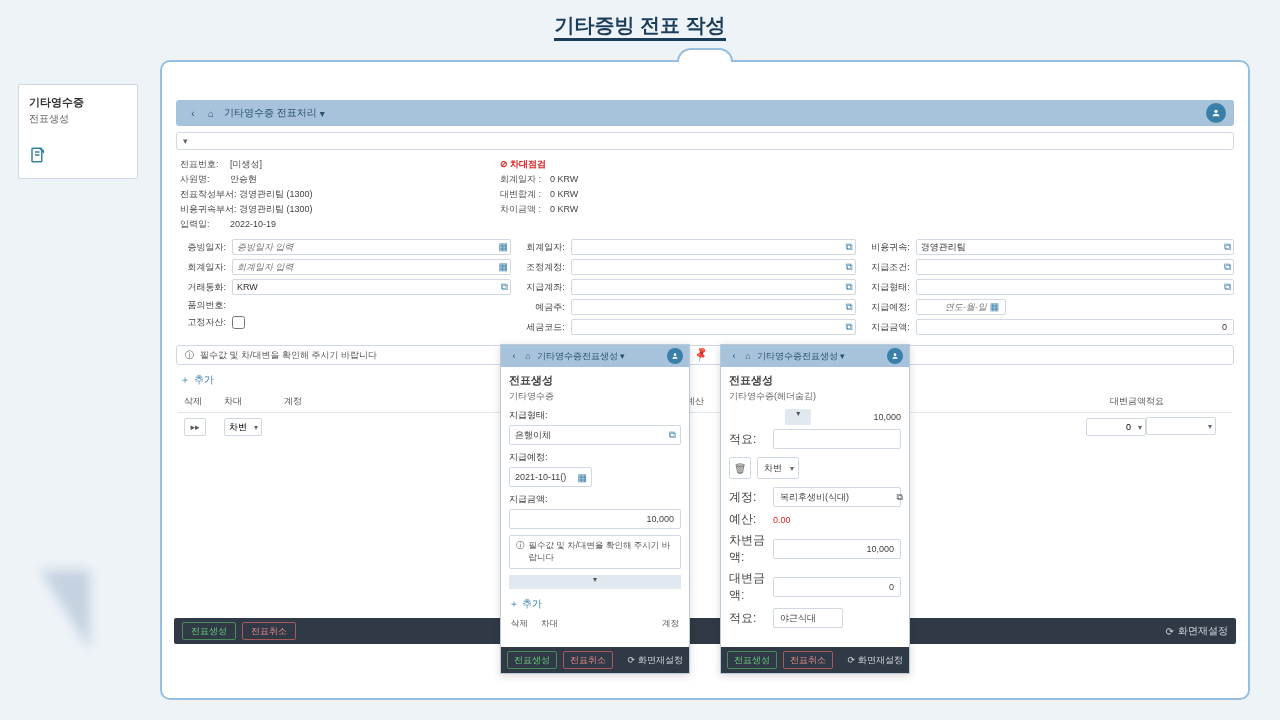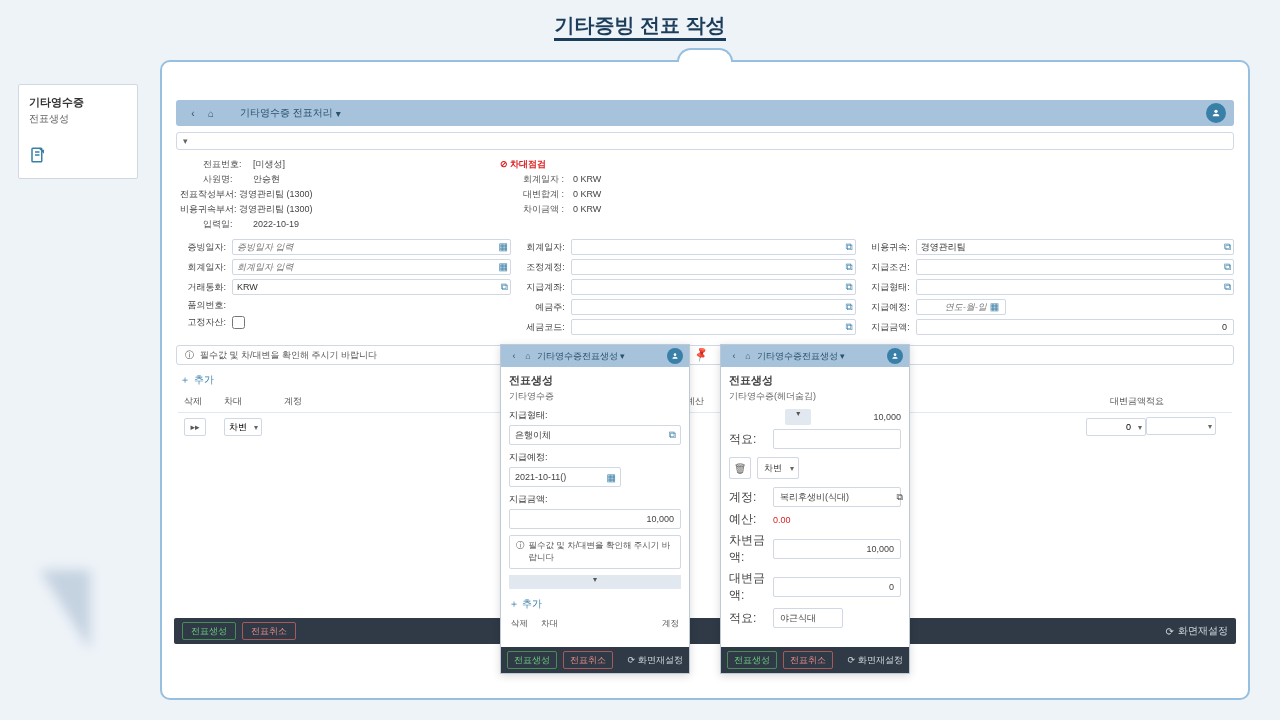--- a/index.html
+++ b/index.html
@@ -8,27 +8,27 @@
 .page-title span { border-bottom: 3px solid #1c3d5a; padding-bottom: 2px; }
 .card-small { position: absolute; left: 18px; top: 84px; width: 120px; background: #fff; border: 1px solid #cfd8e3; border-radius: 2px; padding: 10px; }
 .card-small .t1 { font-size: 11px; font-weight: 600; color: #333; }
 .card-small .t2 { font-size: 10px; color: #666; margin-top: 2px; }
 .card-small .ic { margin-top: 20px; color: #3a7fa8; font-size: 16px; }
 .main-panel { position: absolute; left: 160px; top: 60px; right: 30px; bottom: 20px; background: #fff; border: 2px solid #96bfe0; border-radius: 10px; padding: 10px 14px; }
 .notch { position: absolute; top: -14px; left: 50%; transform: translateX(-50%); width: 56px; height: 14px; background: #fff; border: 2px solid #96bfe0; border-bottom: none; border-radius: 14px 14px 0 0; }
 .arrow-shadow { position: absolute; left: 40px; top: 570px; width: 0; height: 0; border-style: solid; border-width: 0 50px 80px 0; border-color: transparent rgba(120,150,180,.35) transparent transparent; filter: blur(6px); }
 .topbar { background: #a6c3db; border-radius: 3px; height: 26px; display: flex; align-items: center; padding: 0 8px; color: #29506d; font-size: 10px; margin: 28px 0 6px; }
 .topbar .nav-ic { width: 18px; text-align: center; cursor: pointer; color: #29506d; }
-.topbar .crumb { margin-left: 20px; display: flex; align-items: center; gap: 3px; }
+.topbar .crumb { margin-left: 4px; display: flex; align-items: center; gap: 3px; }
 .topbar .user-ic { margin-left: auto; width: 20px; height: 20px; border-radius: 50%; background: #3a7fa8; color: #fff; display: flex; align-items: center; justify-content: center; font-size: 10px; }
 .collapse-row { border: 1px solid #cfd8e3; border-radius: 3px; height: 18px; display: flex; align-items: center; padding: 0 6px; font-size: 9px; color: #666; }
 .header-info { display: flex; margin: 8px 4px 6px; font-size: 9px; color: #444; }
 .header-info .colA { width: 320px; }
 .header-info .colB { flex: 1; }
-.header-info .lbl { display: inline-block; width: 50px; color: #555; margin-left: 23px; }
+.header-info .lbl { display: inline-block; width: 50px; color: #555; }
 .header-info .line { margin-bottom: 2px; }
 .err { color: #d22; font-weight: 700; }
 .form-grid { display: flex; gap: 10px; margin: 6px 0; font-size: 9px; }
 .form-grid .col { flex: 1; }
 .form-grid .col2 { flex: 1.1; }
 .frow { display: flex; align-items: center; margin-bottom: 4px; }
 .frow .flabel { width: 56px; text-align: right; color: #444; padding-right: 6px; }
 .frow .flabel2 { width: 50px; text-align: right; color: #444; padding-right: 6px; }
 .finput { flex: 1; position: relative; }
 .finput input[type=text], .finput input[type=date] { width: 100%; height: 16px; border: 1px solid #cfd8e3; border-radius: 2px; padding: 0 18px 0 4px; font-size: 9px; font-style: italic; color: #888; background: #fff; }
@@ -272,21 +272,21 @@
   </div>
   <div class="pbody">
     <div class="ptitle">전표생성</div>
     <div class="psub">기타영수증</div>
     <div class="pfield-lbl">지급형태:</div>
     <div class="pinput">
         <span>은행이체</span>
         <span class="suffix-ic">⧉</span>
       </div>
     <div class="pfield-lbl">지급예정:</div>
-    <div class="pinput" style="width:112px">
+    <div class="pinput" style="width:83px">
         <span>2021-10-11()</span>
         <span class="suffix-ic">▦</span>
       </div>
     <div class="pfield-lbl">지급금액:</div>
     <div class="pinput ta-right">
         <span>10,000</span>
       </div>
     <div class="pmsg">
         <span>ⓘ</span>
         <span>필수값 및 차/대변을 확인해 주시기 바랍니다</span>

